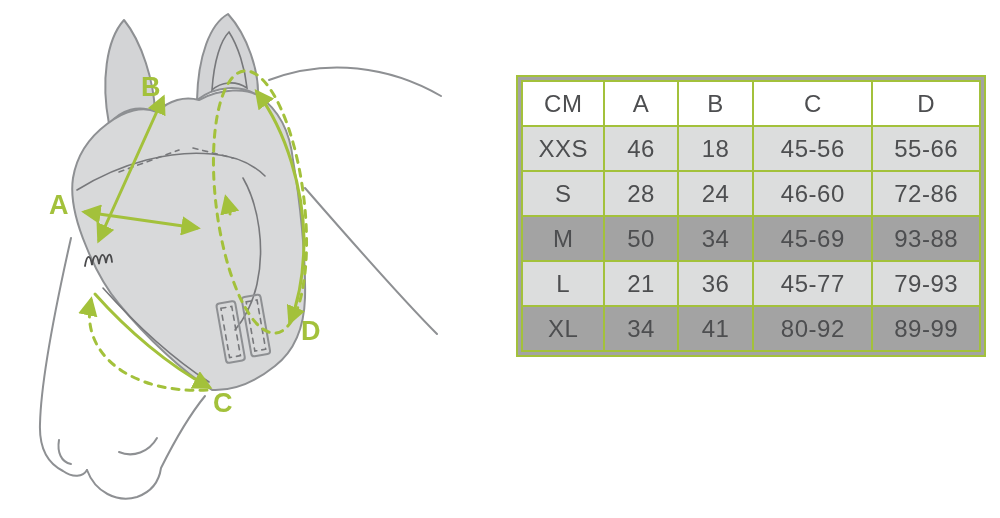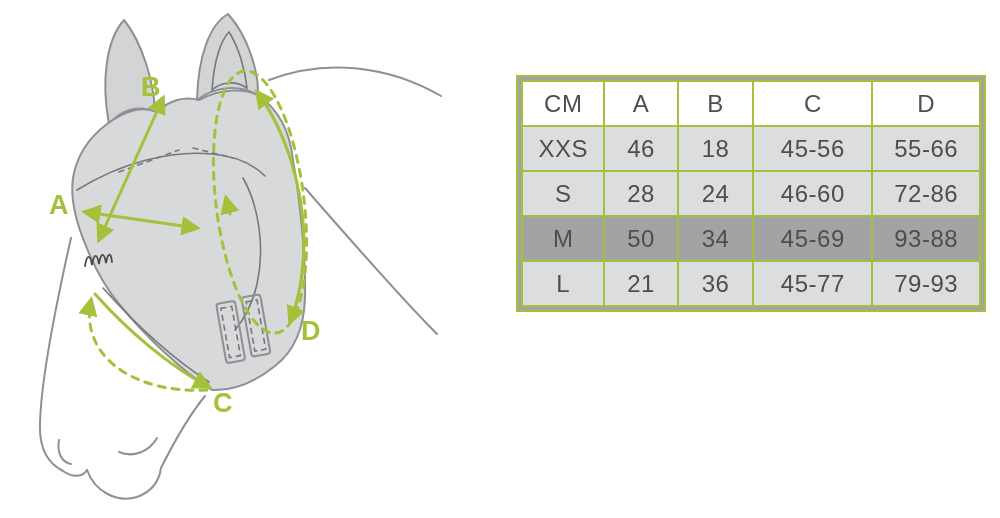--- a/index.html
+++ b/index.html
@@ -143,15 +143,22 @@
         <td>45-69</td>
         <td>93-88</td>
       </tr>
       <tr class="shaded">
         <td>L</td>
         <td>21</td>
         <td>36</td>
         <td>45-77</td>
         <td>79-93</td>
       </tr>
+      <tr>
+        <td>XL</td>
+        <td>34</td>
+        <td>41</td>
+        <td>80-92</td>
+        <td>89-99</td>
+      </tr>
     </tbody>
   </table>
 </div>
 
 </body></html>

